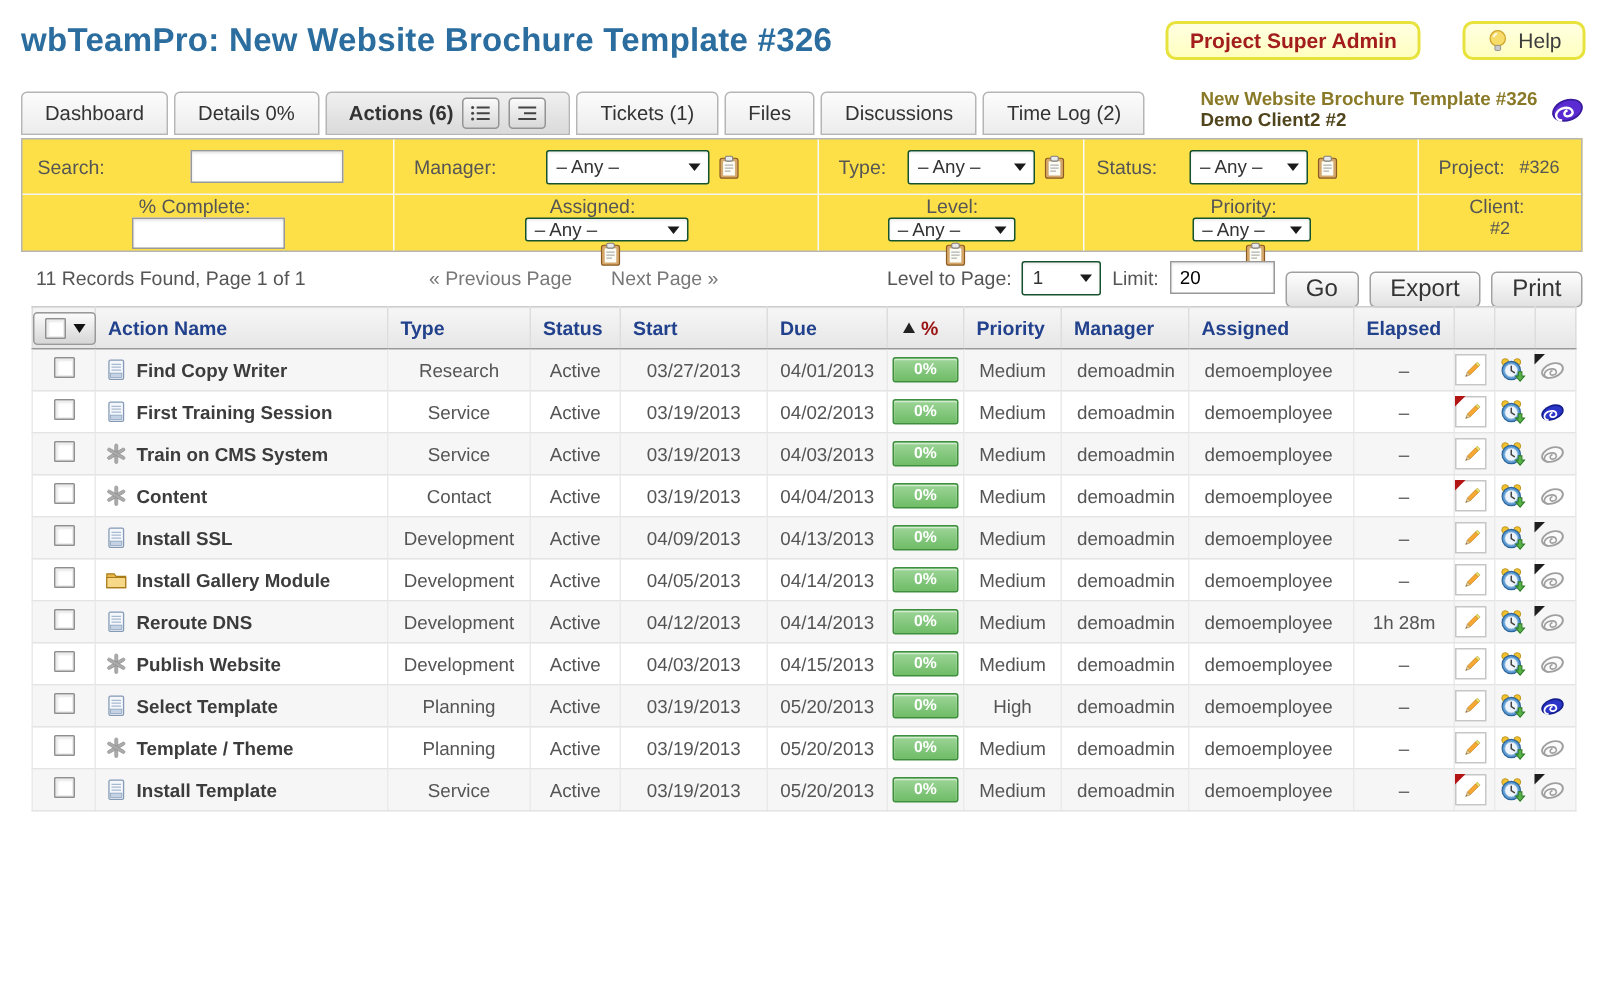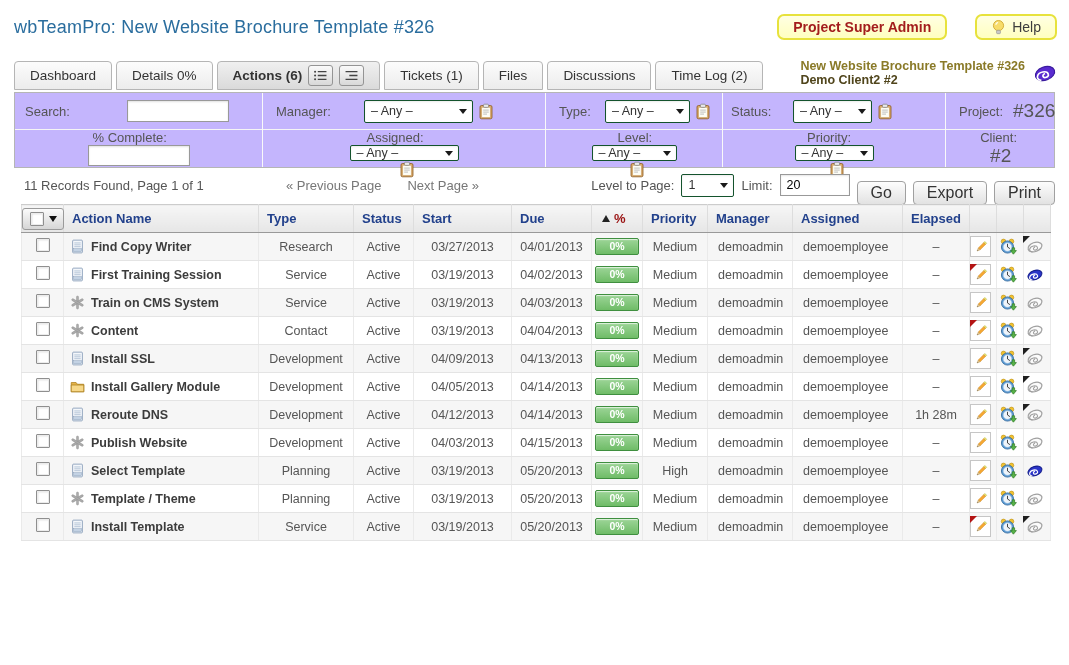--- a/index.html
+++ b/index.html
@@ -2,21 +2,21 @@
 <html><head>
 <meta charset="utf-8">
 <style>
   html,body { margin:0; padding:0; background:#fff; }
   .page { width:1069px; height:665px; position:relative; background:#fff;
           font-family:"Liberation Sans", sans-serif; overflow:hidden; }
 
   
   .topbar { position:absolute; top:8px; left:14px; right:12px; height:38px;
             display:flex; justify-content:space-between; align-items:center; }
-  .page-title { margin:0; font-size:18px; font-weight:normal; color:#2a6d9e; letter-spacing:.2px; }
+  .page-title { margin:0; font-size:22px; font-weight:bold; color:#2a6d9e; letter-spacing:.2px; }
   .topbar-buttons { display:flex; gap:28px; align-items:center; }
   .yellow-btn { display:inline-flex; align-items:center; gap:6px; height:26px; padding:0 14px;
                 background:linear-gradient(#ffffe2,#ffffc0); border:2px solid #e7e23c; border-radius:7px;
                 font-family:inherit; font-size:14px; cursor:pointer; }
   .yellow-btn.admin { color:#a31d1d; font-weight:bold; }
   .yellow-btn.help  { color:#3d3d3d; }
 
   
   .tabbar { position:absolute; top:59px; left:14px; right:12px; height:31px;
             display:flex; justify-content:space-between; align-items:flex-end; }
@@ -28,21 +28,21 @@
   .view-btn { width:23px; height:19px; border:1px solid #949494; border-radius:3px;
               background:linear-gradient(#fafafa,#d8d8d8); display:inline-flex;
               align-items:center; justify-content:center; cursor:pointer; }
   .context { display:flex; align-items:center; gap:8px; padding-bottom:3px; }
   .ctx-text { line-height:14px; }
   .ctx1 { color:#8a7a28; font-weight:bold; font-size:12.5px; }
   .ctx2 { color:#50451c; font-weight:bold; font-size:12.5px; }
 
   
   .filters { position:absolute; top:92px; left:14px; width:1039px; height:74px;
-             border:1px solid #b5b5b5; background:#c4b5fd;
+             border:1px solid #b5b5b5; background:#fde047;
              display:grid; grid-template-columns:248px 283px 177px 223px 1fr; }
   .fgroup { border-right:1px solid #f9f9f9; }
   .fgroup:last-child { border-right:none; }
   .frow { height:36px; display:flex; align-items:center; border-bottom:1px solid #f5f5f5; }
   .frow:last-child { border-bottom:none;flex-direction:column; }
   .flabel { color:#555; font-size:13px; flex:none; }
   .lA { width:102px; padding-left:10px; }
   .lB { width:88px;  padding-left:13px; }
   .lC { width:46px;  padding-left:13px; }
   .lD { width:62px;  padding-left:8px; }
@@ -50,21 +50,21 @@
   .finput { height:20px; width:92px; border:1px solid #999; background:#fff;
             box-shadow:inset 0 1px 2px rgba(0,0,0,.12); font-family:inherit; font-size:12.5px; padding:0 4px; }
   .fake-select { height:21px; background:#fff; border:1px solid #14532d; border-radius:2px;
                  display:inline-flex; align-items:center; justify-content:space-between;
                  padding:0 5px 0 6px; font-size:12.5px; color:#333; cursor:pointer;
                  box-shadow:inset 0 1px 2px rgba(0,0,0,.08); }
   .selB { width:96px; } .selC { width:72px; } .selD { width:66px; }
   .sel-arrow { width:0; height:0; border-left:4px solid transparent; border-right:4px solid transparent;
                border-top:5px solid #1a1a1a; margin-left:6px; flex:none; }
   .clip { margin-left:6px; display:inline-flex; cursor:pointer; }
-  .fvalue { color:#555; font-size:19px; }
+  .fvalue { color:#555; font-size:12px; }
 
   
   .pager { position:absolute; top:171px; left:14px; width:1041px; height:28px;
            display:flex; align-items:center; font-size:13px; color:#555; }
   .records { margin-left:10px; width:262px; }
   .pagelinks { display:flex; gap:26px; color:#777; }
   .pagelink { cursor:pointer; }
   .pager-right { margin-left:auto; display:flex; align-items:center; gap:7px; }
   .btn { height:24px; padding:0 13px; border:1px solid #a0a0a0; border-radius:4px;
          background:linear-gradient(#fdfdfd,#e2e2e2); font-family:inherit; font-size:16px;

